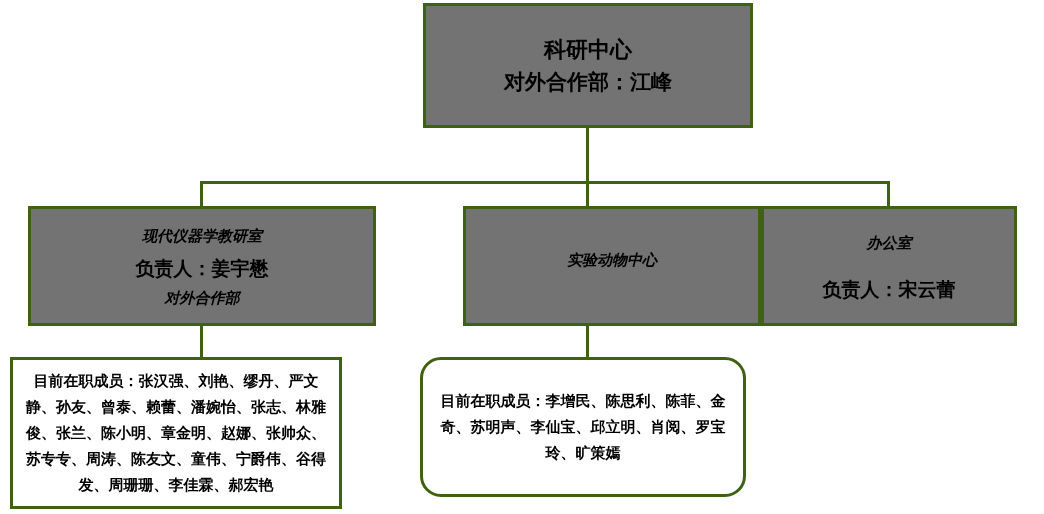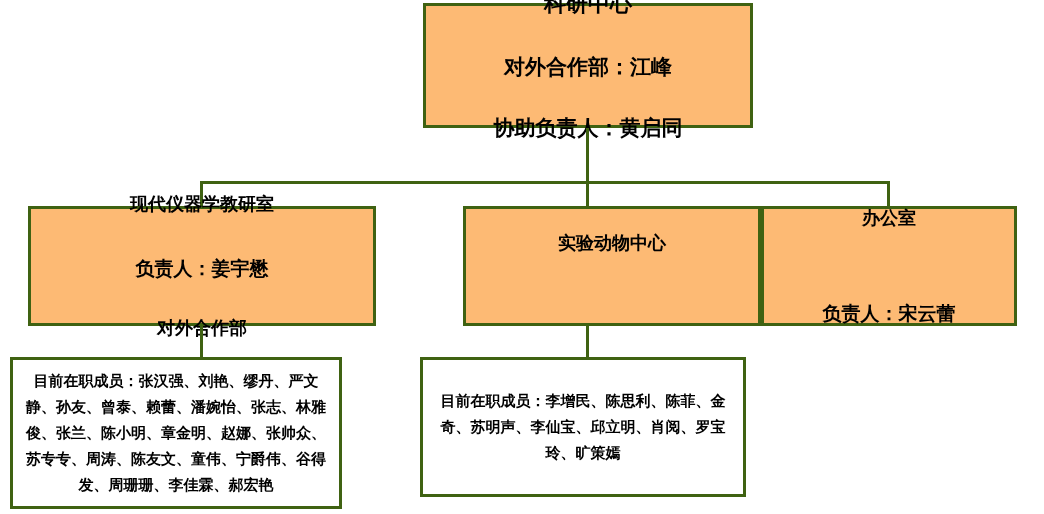--- a/index.html
+++ b/index.html
@@ -14,29 +14,28 @@
     position: relative;
     width: 1044px;
     height: 514px;
     overflow: hidden;
     background: #ffffff;
   }
   .node {
     position: absolute;
     box-sizing: border-box;
     border: 3px solid #3f6212;
-    background: #fdba74;
+    background: #737373;
     display: flex;
     flex-direction: column;
     align-items: center;
     justify-content: center;
     text-align: center;
     color: #000000;
     font-weight: bold;
-    gap: 31px;
   }
   .node .line {
     display: block;
     white-space: nowrap;
   }
   
   #node-root {
     left: 423px;
     top: 3px;
     width: 330px;
@@ -62,21 +61,22 @@
   #node-dept-2 {
     left: 443px;
     width: 298px;
     margin-left: 20px;
   }
   #node-dept-3 {
     left: 761px;
     width: 256px;
   }
   .l2 .title {
-    font-size: 18px;
+    font-size: 15px;
+    font-style: italic;
   }
   .l2 .lead {
     margin-top: 4px;
   }
   .l2 .spacer {
     height: 14px;
   }
   
   .members {
     position: absolute;
@@ -97,39 +97,39 @@
     left: 10px;
     top: 357px;
     width: 332px;
     height: 152px;
   }
   #members-2 {
     left: 420px;
     top: 357px;
     width: 326px;
     height: 140px;
+    border-radius: 21px;
   }
   #members-2 .mtext {
     padding: 0 6px;
   }
   
   .conn {
     position: absolute;
     background: #3f6212;
   }
 </style>
 </head>
 <body>
 
 <div id="org-chart">
 
   <div class="node" id="node-root">
     <span class="line title">科研中心</span>
     <span class="line">对外合作部：江峰</span>
-    <span class="line">协助负责人：黄启同</span>
   </div>
 
   <div class="conn" style="left:586px; top:128px; width:3px; height:54px;"></div>
   <div class="conn" style="left:200px; top:181px; width:690px; height:3px;"></div>
   <div class="conn" style="left:200px; top:181px; width:3px; height:26px;"></div>
   <div class="conn" style="left:586px; top:181px; width:3px; height:26px;"></div>
   <div class="conn" style="left:887px; top:181px; width:3px; height:26px;"></div>
 
   <div class="node l2" id="node-dept-1">
     <span class="line title">现代仪器学教研室</span>

